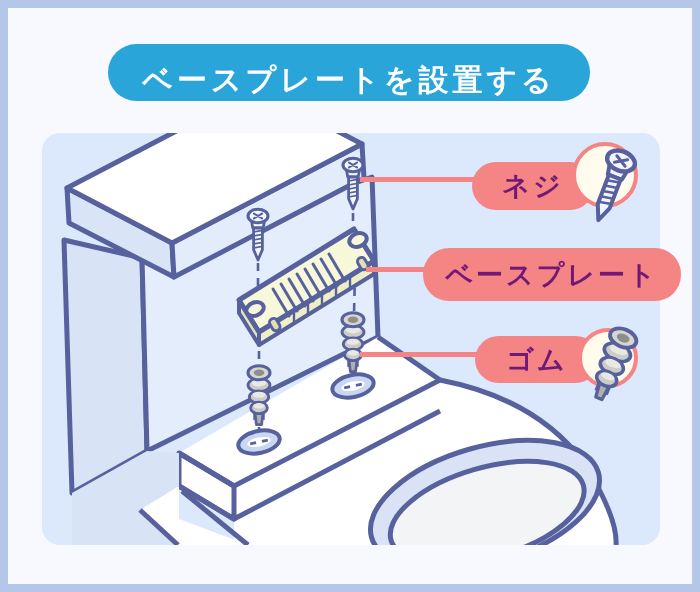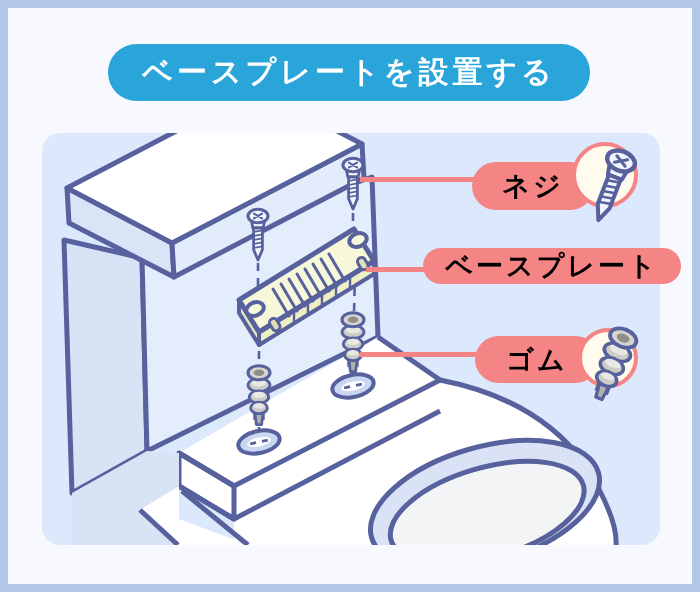--- a/index.html
+++ b/index.html
@@ -1,29 +1,29 @@
 <!DOCTYPE html>
 <html><head>
 <meta charset="utf-8">
 <style>
   html,body{margin:0;padding:0;}
   body{width:700px;height:592px;position:relative;overflow:hidden;
        font-family:"Liberation Sans",sans-serif;background:#B5C7E9;}
   .page{position:absolute;left:8px;top:8px;width:684px;height:576px;background:#F8F9FE;}
   .title-pill{position:absolute;left:100px;top:36px;width:482px;height:57px;background:#29A5D9;
-      border-radius:29px;display:flex;align-items:center;justify-content:center;
+      border-radius:29px;display:flex;align-items:flex-end;justify-content:center;
       color:#FFFFFF;font-size:30px;font-weight:bold;letter-spacing:4px;}
   .card{position:absolute;left:34px;top:125px;width:618px;height:412px;background:#DCE8FB;
       border-radius:18px;overflow:hidden;}
   .card svg{display:block;}
   .leader{position:absolute;height:5px;background:#F58484;z-index:2;}
   .pill{position:absolute;background:#F58484;display:flex;align-items:center;justify-content:center;
-      color:#000000;font-weight:bold;letter-spacing:3px;z-index:3;}
+      color:#701a75;font-weight:bold;letter-spacing:3px;z-index:3;}
   .pill.neji{left:464px;top:154px;width:122px;height:48px;border-radius:24px;font-size:27px;}
-  .pill.base{left:415px;top:240px;width:258px;height:36px;border-radius:26px;font-size:27px;}
+  .pill.base{left:415px;top:240px;width:258px;height:53px;border-radius:26px;font-size:27px;}
   .pill.gomu{left:467px;top:328px;width:124px;height:47px;border-radius:24px;font-size:27px;}
   .icon-circle{position:absolute;border:4px solid #F58484;background:#FFFCEE;border-radius:50%;
       z-index:4;box-sizing:border-box;}
   .icon-circle.neji{left:564px;top:134px;width:66px;height:66px;}
   .icon-circle.gomu{left:570px;top:320px;width:60px;height:60px;}
   .icon-circle svg{overflow:visible;position:absolute;left:0;top:0;}
   .l-neji{left:352px;top:169px;width:120px;}
   .l-base{left:358px;top:259px;width:64px;}
   .l-gomu{left:352px;top:344px;width:122px;}
 </style>

